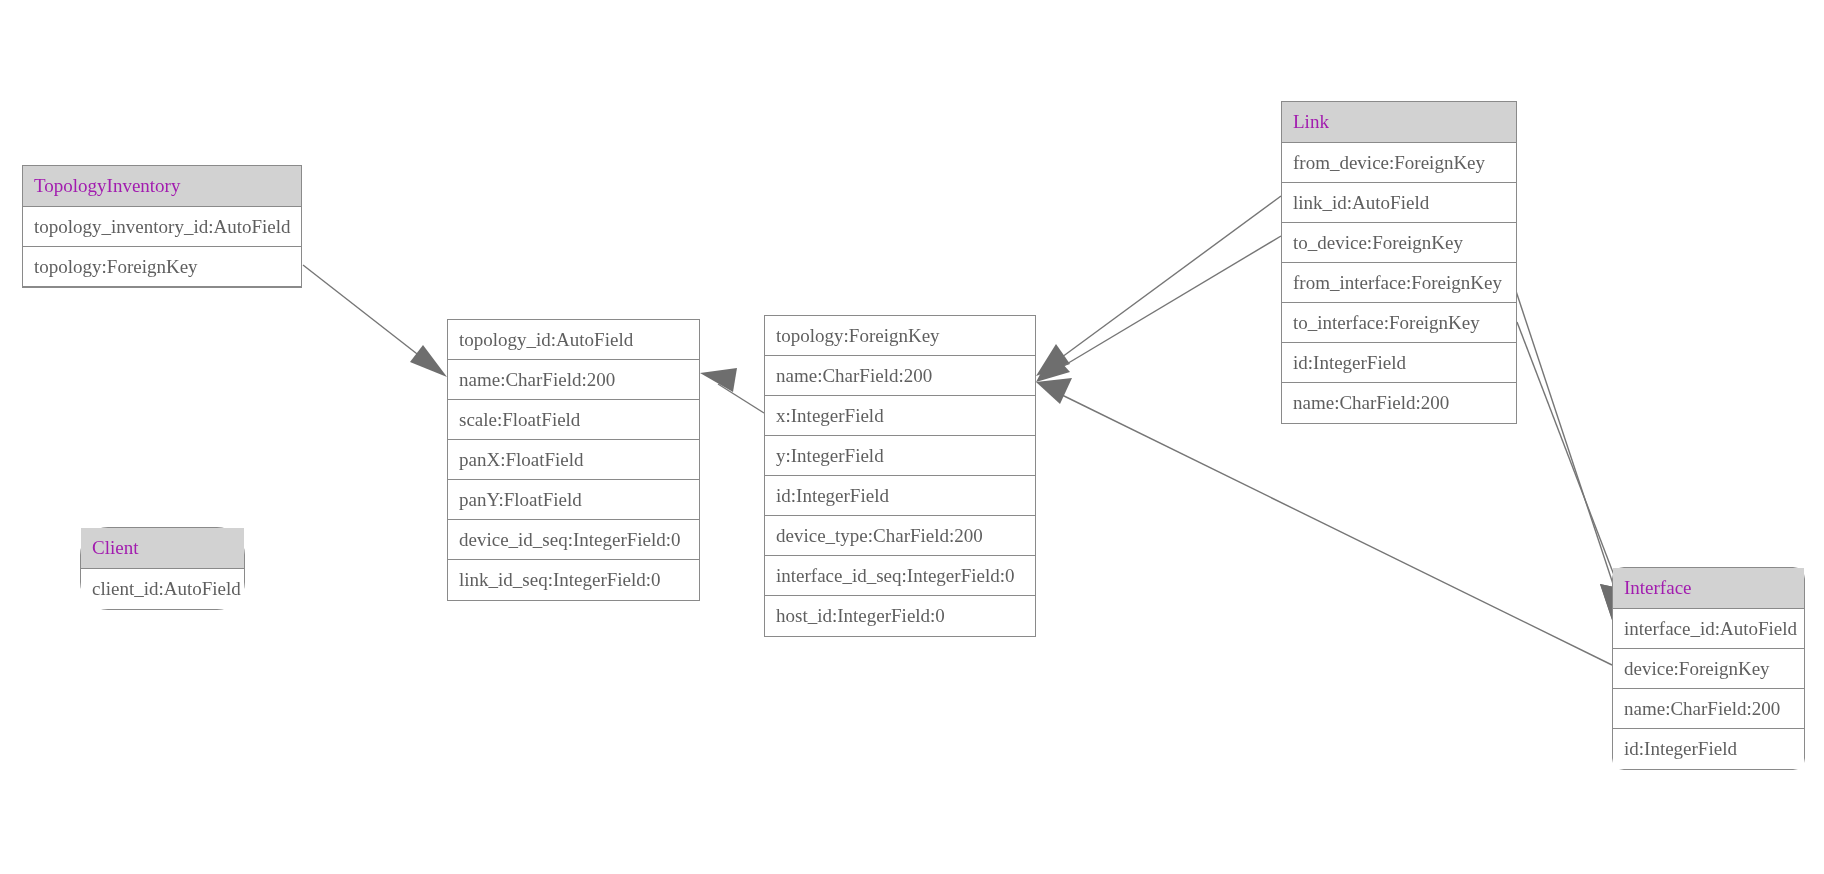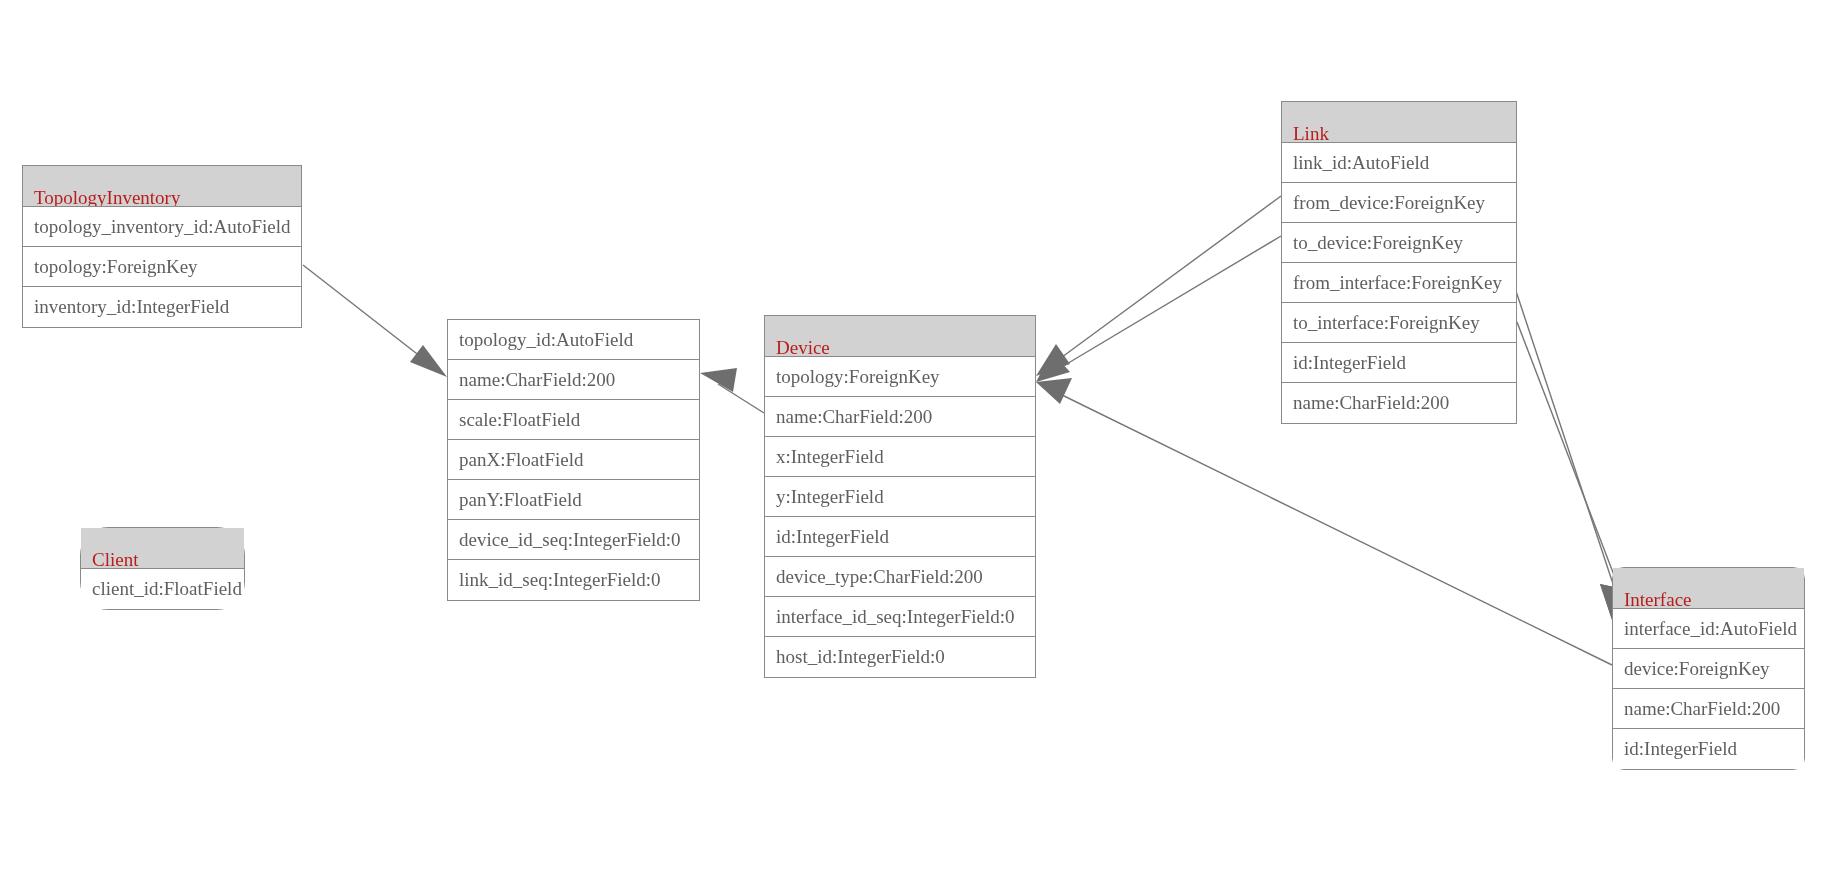--- a/index.html
+++ b/index.html
@@ -18,25 +18,25 @@
   .entity {
     position: absolute;
     box-sizing: border-box;
     border: 1px solid #8a8a8a;
     background: #ffffff;
   }
   .entity-header {
     box-sizing: border-box;
     background: #d2d2d2;
     border-bottom: 1px solid #8a8a8a;
-    color: #b91c1c;
+    color: #a21caf;
     font-size: 19px;
     line-height: 40px;
     height: 41px;
-    padding: 12px 0 0 11px;
+    padding: 0 0 0 11px;
     white-space: nowrap;
     overflow: hidden;
   }
   .entity-row {
     box-sizing: border-box;
     background: #ffffff;
     border-bottom: 1px solid #8a8a8a;
     color: #5f5f5f;
     font-size: 19px;
     line-height: 40px;
@@ -106,54 +106,52 @@
     <g>
       <path class="edge-line" d="M 1517 322 L 1622 596"></path>
       <path class="edge-head" d="M 1612 620 L 1600 584 L 1628 590 Z"></path>
     </g>
   </svg>
 
   <div class="entity" style="left:22px; top:165px; width:280px;font-family:Liberation Serif, serif;">
     <div class="entity-header">TopologyInventory</div>
     <div class="entity-row">topology_inventory_id:AutoField</div>
     <div class="entity-row">topology:ForeignKey</div>
-    <div class="entity-row last">inventory_id:IntegerField</div>
   </div>
 
   <div class="entity" style="left:447px; top:319px; width:253px;">
     <div class="entity-row">topology_id:AutoField</div>
     <div class="entity-row">name:CharField:200</div>
     <div class="entity-row">scale:FloatField</div>
     <div class="entity-row">panX:FloatField</div>
     <div class="entity-row">panY:FloatField</div>
     <div class="entity-row">device_id_seq:IntegerField:0</div>
     <div class="entity-row last">link_id_seq:IntegerField:0</div>
   </div>
 
   <div class="entity" style="left:80px; top:527px; width:165px;border-radius:28px;">
     <div class="entity-header">Client</div>
-    <div class="entity-row last">client_id:FloatField</div>
+    <div class="entity-row last">client_id:AutoField</div>
   </div>
 
   <div class="entity" style="left:764px; top:315px; width:272px;">
-    <div class="entity-header">Device</div>
     <div class="entity-row">topology:ForeignKey</div>
     <div class="entity-row">name:CharField:200</div>
     <div class="entity-row">x:IntegerField</div>
     <div class="entity-row">y:IntegerField</div>
     <div class="entity-row">id:IntegerField</div>
     <div class="entity-row">device_type:CharField:200</div>
     <div class="entity-row">interface_id_seq:IntegerField:0</div>
     <div class="entity-row last">host_id:IntegerField:0</div>
   </div>
 
   <div class="entity" style="left:1281px; top:101px; width:236px;">
     <div class="entity-header">Link</div>
+    <div class="entity-row">from_device:ForeignKey</div>
     <div class="entity-row">link_id:AutoField</div>
-    <div class="entity-row">from_device:ForeignKey</div>
     <div class="entity-row">to_device:ForeignKey</div>
     <div class="entity-row">from_interface:ForeignKey</div>
     <div class="entity-row">to_interface:ForeignKey</div>
     <div class="entity-row">id:IntegerField</div>
     <div class="entity-row last">name:CharField:200</div>
   </div>
 
   <div class="entity" style="left:1612px; top:567px; width:193px;border-radius:12px;">
     <div class="entity-header">Interface</div>
     <div class="entity-row">interface_id:AutoField</div>

